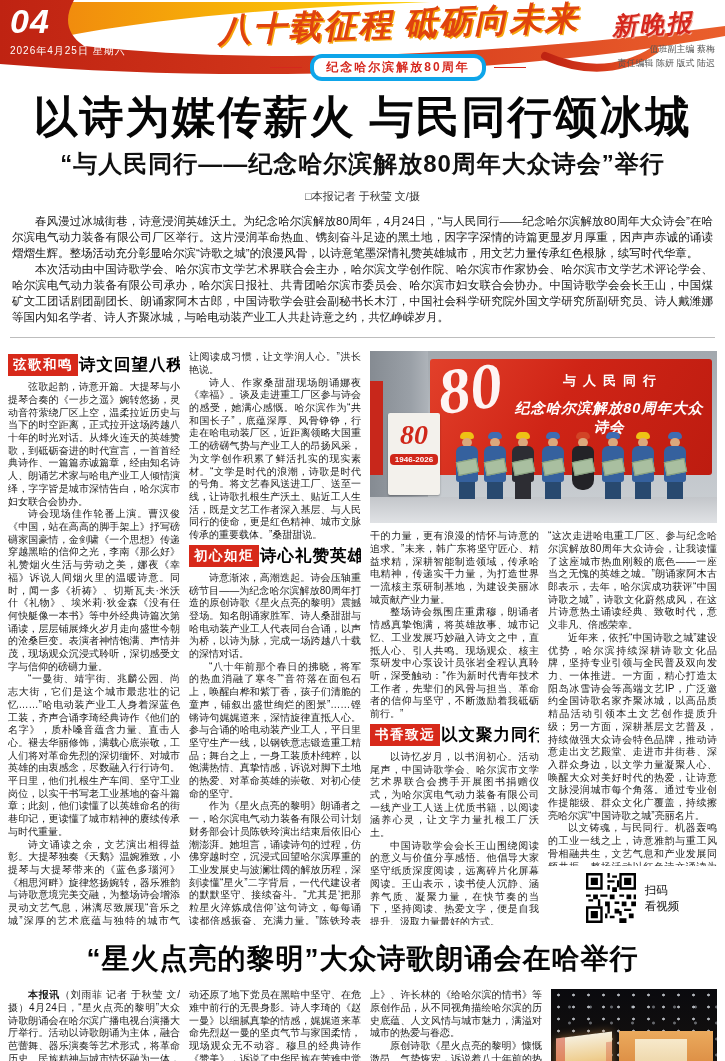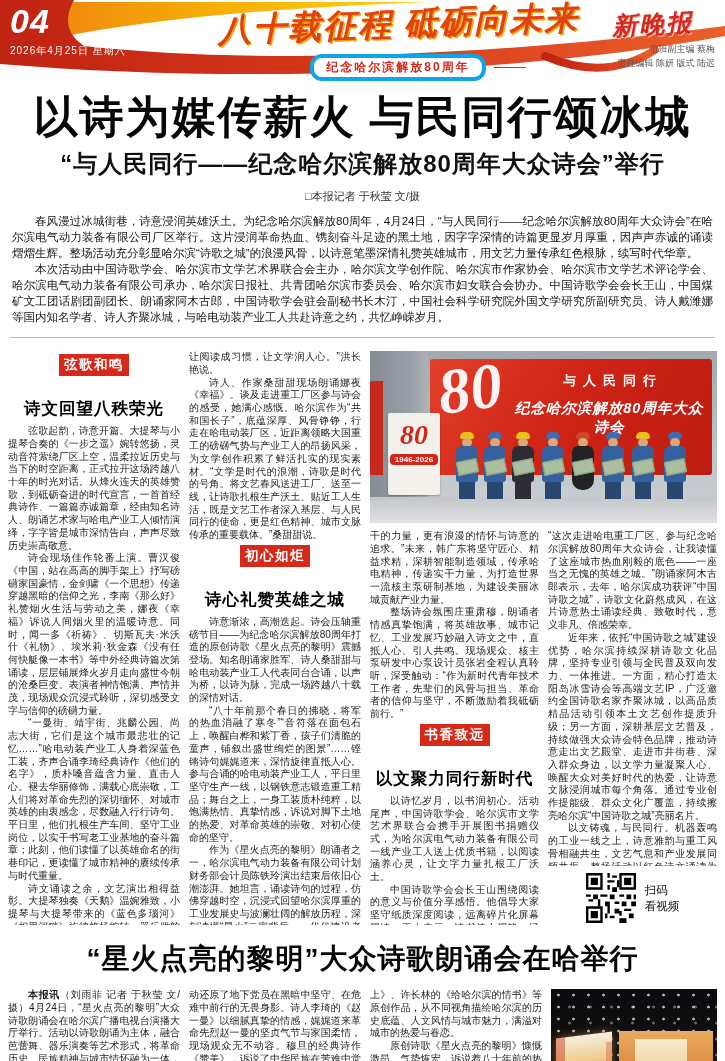--- a/index.html
+++ b/index.html
@@ -29,21 +29,21 @@
   .lead p{font-size:11.5px;line-height:16px;text-align:justify;text-indent:2em;color:#151515;margin:0;}
   .divider{border-top:1px solid #bdbdbd;margin:12px 10px 0;}
   
   .cols{display:flex;gap:9px;padding:13px 8px 0;height:574px;}
   .col{width:172px;flex:none;overflow:hidden;}
   .col-right{width:347px;flex:none;display:flex;flex-direction:column;}
   .sub-cols{display:flex;gap:9px;flex:1;overflow:hidden;margin-top:7px;}
   .sub-col{width:169px;flex:none;overflow:hidden;display:flex;flex-direction:column;}
   .grow{flex:1 1 auto;overflow:hidden;}
   .bp{font-size:10px;line-height:12.7px;text-align:justify;text-indent:2em;color:#1c1c1c;margin:0;}
-  .sec{display:flex;align-items:center;gap:22px;margin:3px 0 5px;flex-direction:column;}
+  .sec{display:flex;align-items:center;gap:1px;margin:3px 0 5px;}
   .sec-badge{background:#d7291a;color:#fff;font-weight:700;font-size:13.5px;padding:2px 5px;letter-spacing:1.5px;flex:none;}
   .sec-title{font-size:16.5px;font-weight:800;color:#000;letter-spacing:1px;white-space:nowrap;}
   
   .photo-main{position:relative;height:172px;flex:none;overflow:hidden;
               background:linear-gradient(180deg,#a2a8ae 0%,#bfc4c9 60%,#cdd1d5 100%);}
   .pm-wall{position:absolute;left:0;top:0;width:58px;height:100%;background:linear-gradient(90deg,#858b92,#9aa0a7 70%,#aeb3b9);}
   .pm-banner-strip{position:absolute;left:0;top:30px;width:13px;height:94px;background:#c8271b;}
   .pm-floor{position:absolute;left:0;right:0;bottom:0;height:26px;background:linear-gradient(180deg,#c3c6ca,#e0e2e5);}
   .pm-board{position:absolute;left:60px;top:8px;right:5px;height:116px;border-radius:3px;
             background:linear-gradient(120deg,#e2402a 0%,#cf2416 45%,#bd1c10 100%);}
@@ -149,21 +149,21 @@
   </div>
   <div class="divider"></div>
 
   <div class="cols">
 
     <div class="col">
       <div class="sec">
         <span class="sec-badge">弦歌和鸣</span>
         <span class="sec-title">诗文回望八秩荣光</span>
       </div>
-      <p class="bp">弦歌起韵，诗意开篇。大提琴与小提琴合奏的《一步之遥》婉转悠扬，灵动音符萦绕厂区上空，温柔拉近历史与当下的时空距离，正式拉开这场跨越八十年的时光对话。从烽火连天的英雄赞歌，到砥砺奋进的时代宣言，一首首经典诗作、一篇篇赤诚篇章，经由知名诗人、朗诵艺术家与哈电产业工人倾情演绎，字字皆是城市深情告白，声声尽致历史崇高敬意。</p>
+      <p class="bp">弦歌起韵，诗意开篇。大提琴与小提琴合奏的《一步之遥》婉转悠扬，灵动音符萦绕厂区上空，温柔拉近历史与当下的时空距离，正式拉开这场跨越八十年的时光对话。从烽火连天的英雄赞歌，到砥砺奋进的时代宣言，一首首经典诗作、一篇篇赤诚篇章，经由知名诗人、朗诵艺术家与哈电产业工人倾情演绎，字字皆是城市深情告白，哈尔滨市妇女联合会协办。</p>
       <p class="bp">诗会现场佳作轮番上演。曹汉俊《中国，站在高高的脚手架上》抒写磅礴家国豪情，金剑啸《一个思想》传递穿越黑暗的信仰之光，李南《那么好》礼赞烟火生活与劳动之美，娜夜《幸福》诉说人间烟火里的温暖诗意。同时，闻一多《祈祷》、切斯瓦夫·米沃什《礼物》、埃米莉·狄金森《没有任何快艇像一本书》等中外经典诗篇次第诵读，层层铺展烽火岁月走向盛世今朝的沧桑巨变。表演者神情饱满、声情并茂，现场观众沉浸式聆听，深切感受文字与信仰的磅礴力量。</p>
       <p class="bp">“一曼街、靖宇街、兆麟公园、尚志大街，它们是这个城市最悲壮的记忆……”哈电动装产业工人身着深蓝色工装，齐声合诵李琦经典诗作《他们的名字》，质朴嗓音蕴含力量、直击人心。褪去华丽修饰，满载心底崇敬，工人们将对革命先烈的深切缅怀、对城市英雄的由衷感念，尽数融入行行诗句。平日里，他们扎根生产车间、坚守工业岗位，以实干书写老工业基地的奋斗篇章；此刻，他们读懂了以英雄命名的街巷印记，更读懂了城市精神的赓续传承与时代重量。</p>
       <p class="bp">诗文诵读之余，文艺演出相得益彰。大提琴独奏《天鹅》温婉雅致，小提琴与大提琴带来的《蓝色多瑙河》《相思河畔》旋律悠扬婉转，器乐雅韵与诗歌意境完美交融，为整场诗会增添灵动文艺气息，淋漓尽致展现“音乐之城”深厚的艺术底蕴与独特的城市气质。</p>
 
     </div>
 
     <div class="col">
       <p class="bp" style="text-indent:0;">让阅读成习惯，让文学润人心。”洪长艳说。</p>
       <p class="bp">诗人、作家桑甜甜现场朗诵娜夜《幸福》。谈及走进重工厂区参与诗会的感受，她满心感慨。哈尔滨作为“共和国长子”，底蕴深厚、风骨铮铮，行走在哈电动装厂区，近距离领略大国重工的磅礴气势与产业工人的昂扬风采，为文学创作积累了鲜活扎实的现实素材。“文学是时代的浪潮，诗歌是时代的号角。将文艺春风送进工厂、送至一线，让诗歌扎根生产沃土、贴近工人生活，既是文艺工作者深入基层、与人民同行的使命，更是红色精神、城市文脉传承的重要载体。”桑甜甜说。</p>
       <div class="sec">

